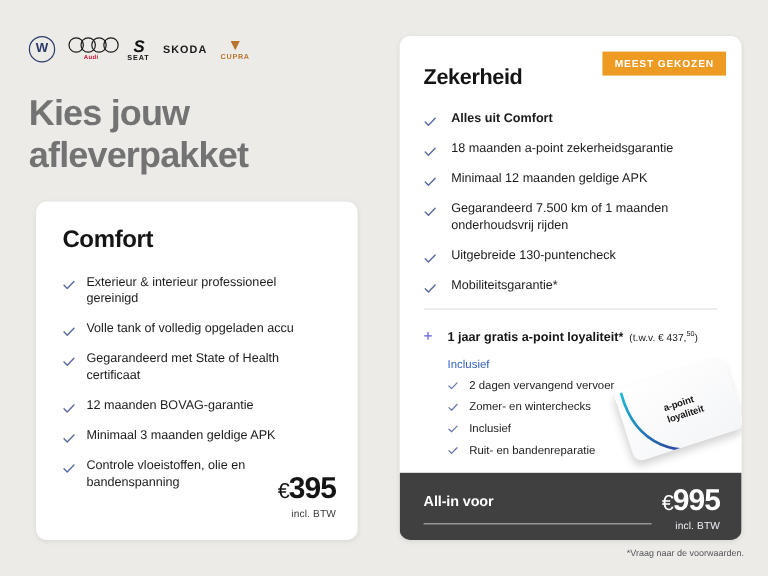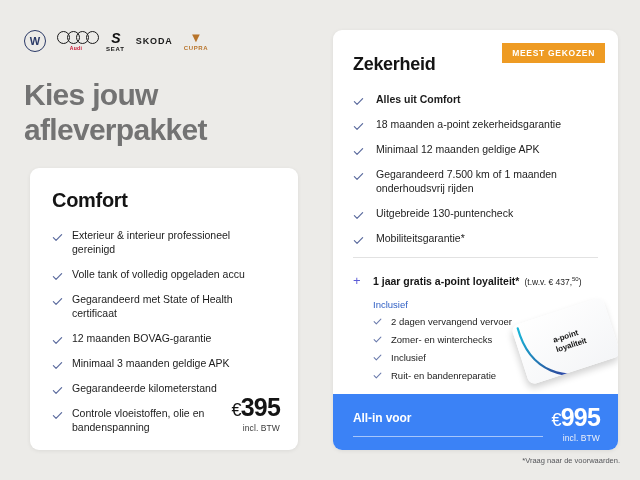--- a/index.html
+++ b/index.html
@@ -232,21 +232,21 @@
     line-height: 1.2;
     white-space: pre-line;
     letter-spacing: -0.1px;
   }
 
   
   #allin-footer {
     position: absolute;
     left: 0; bottom: 0;
     width: 285px; height: 56px;
-    background: #3b82f6;
+    background: #404040;
     z-index: 4;
   }
   #allin-label {
     position: absolute;
     left: 20px; top: 17px;
     color: #ffffff;
     font-size: 12px;
     font-weight: bold;
     letter-spacing: -0.1px;
   }
@@ -348,28 +348,20 @@
         </span>
         <span class="feature-text">12 maanden BOVAG-garantie</span>
       </li>
       <li class="feature-item">
         <span class="check">
           <svg viewBox="0 0 12 12" fill="none" stroke="currentColor" stroke-width="1.3" stroke-linecap="round" stroke-linejoin="round">
               <path d="M1.5 6.2 L4.4 9.1 L10.5 2.8"></path>
             </svg>
         </span>
         <span class="feature-text">Minimaal 3 maanden geldige APK</span>
-      </li>
-      <li class="feature-item">
-        <span class="check">
-          <svg viewBox="0 0 12 12" fill="none" stroke="currentColor" stroke-width="1.3" stroke-linecap="round" stroke-linejoin="round">
-              <path d="M1.5 6.2 L4.4 9.1 L10.5 2.8"></path>
-            </svg>
-        </span>
-        <span class="feature-text">Gegarandeerde kilometerstand</span>
       </li>
       <li class="feature-item">
         <span class="check">
           <svg viewBox="0 0 12 12" fill="none" stroke="currentColor" stroke-width="1.3" stroke-linecap="round" stroke-linejoin="round">
               <path d="M1.5 6.2 L4.4 9.1 L10.5 2.8"></path>
             </svg>
         </span>
         <span class="feature-text">Controle vloeistoffen, olie en bandenspanning</span>
       </li>
     </ul>

